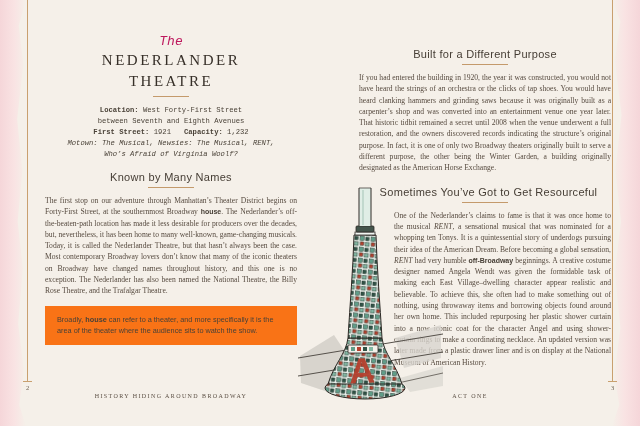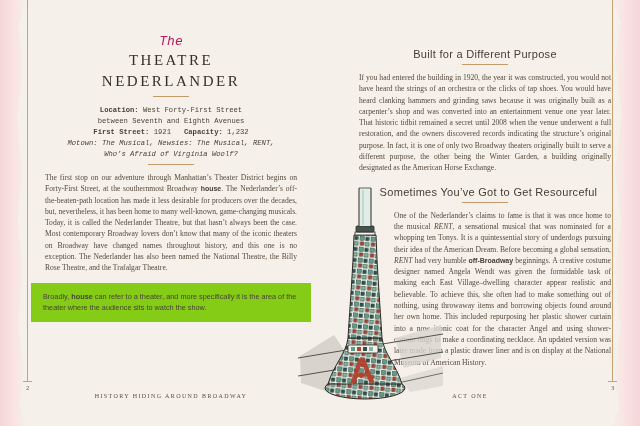--- a/index.html
+++ b/index.html
@@ -52,22 +52,22 @@
 
   
   .body-text{margin:7px auto 0;text-align:justify;font-size:7.6px;line-height:11.3px;
     color:#564a3f;}
   .left-col{width:252px;}
   .seg-i{font-style:italic;}
   .seg-b{font-weight:bold;}
   .body-text .seg-b{font-family:"Liberation Sans",sans-serif;font-size:.92em;color:#463e35;}
 
   
-  .callout{display:block;margin:9px auto 0;width:280px;box-sizing:border-box;
-    padding:8px 12px 9px;background:#84cc16;font-family:"Liberation Sans",sans-serif;
+  .callout{display:block;margin:9px auto 0;width:252px;box-sizing:border-box;
+    padding:8px 12px 9px;background:#f97316;font-family:"Liberation Sans",sans-serif;
     font-size:7.3px;line-height:11px;color:#4a4238;}
 
   
   .running-foot{position:absolute;bottom:27px;left:0;right:0;text-align:center;
     font-family:"Liberation Serif",serif;font-size:6px;letter-spacing:1.4px;color:#5b4f44;}
 
   
   .rp-col{margin-left:37px;width:252px;}
   .rp-h1{margin-top:48px;}
   .para2-wrap{position:relative;margin-top:7px;min-height:170px;}
@@ -81,33 +81,34 @@
   <div class="wash wash-left"></div>
   <div class="wash wash-right"></div>
 
   <section class="page page-left">
     <div class="margin-rule rule-l"></div>
     <div class="rule-cross cross-l"></div>
     <div class="page-num num-l">2</div>
 
     <header class="title-block">
       <div class="title-script">The</div>
+      <h1 class="title-main">NEDERLANDER</h1>
       <h1 class="title-main">THEATRE</h1>
-      <h1 class="title-main">NEDERLANDER</h1>
       <div class="rule-underline title-underline"></div>
     </header>
 
     <div class="info-block">
         <div class="iline"><span class="seg-b">Location:</span><span> West Forty-First Street</span></div>
         <div class="iline"><span>between Seventh and Eighth Avenues</span></div>
         <div class="iline"><span class="seg-b">First Street:</span><span> 1921&nbsp;&nbsp;&nbsp;</span><span class="seg-b">Capacity:</span><span> 1,232</span></div>
         <div class="iline"><span class="seg-i">Motown: The Musical, Newsies: The Musical, RENT,</span></div>
         <div class="iline"><span class="seg-i">Who’s Afraid of Virginia Woolf?</span></div>
       </div>
 
+    <h2 class="section-heading">Known by Many Names</h2>
     <div class="rule-underline heading-underline"></div>
 
     <p class="body-text left-col"><span>The first stop on our adventure through Manhattan’s Theater District begins on Forty-First Street, at the southernmost Broadway </span><span class="seg-b">house</span><span>. The Nederlander’s off-the-beaten-path location has made it less desirable for producers over the decades, but, nevertheless, it has been home to many well-known, game-changing musicals. Today, it is called the Nederlander Theatre, but that hasn’t always been the case. Most contemporary Broadway lovers don’t know that many of the iconic theaters on Broadway have changed names throughout history, and this one is no exception. The Nederlander has also been named the National Theatre, the Billy Rose Theatre, and the Trafalgar Theatre.</span></p>
 
     <aside class="callout"><span>Broadly, </span><span class="seg-b">house</span><span> can refer to a theater, and more specifically it is the area of the theater where the audience sits to watch the show.</span></aside>
 
     <footer class="running-foot">HISTORY HIDING AROUND BROADWAY</footer>
   </section>
 
   <section class="page page-right">

